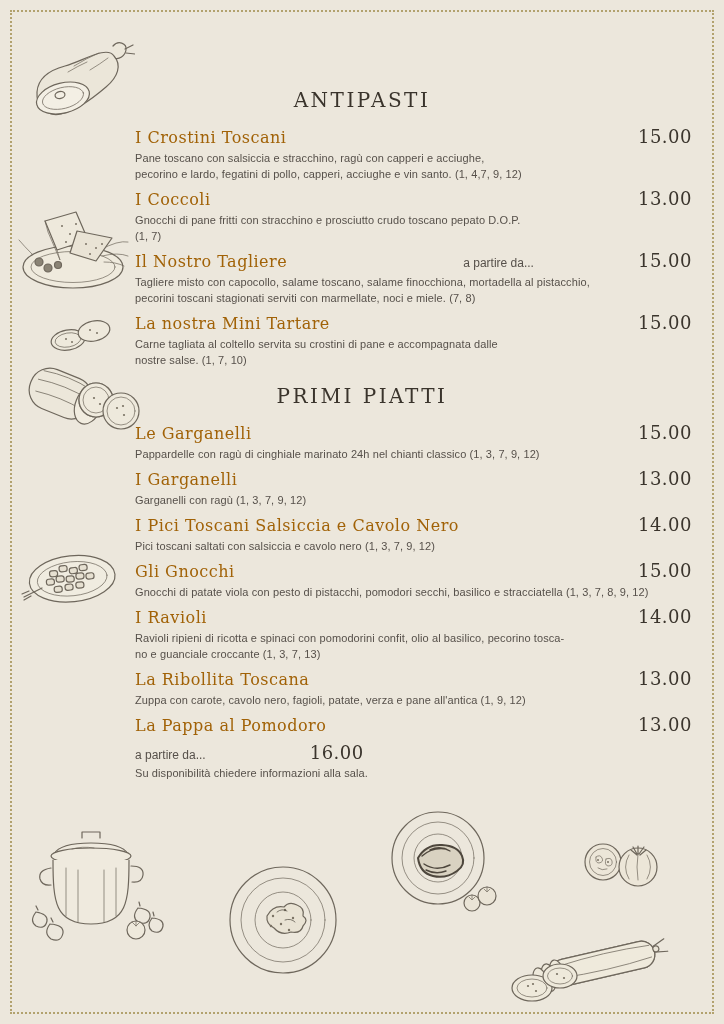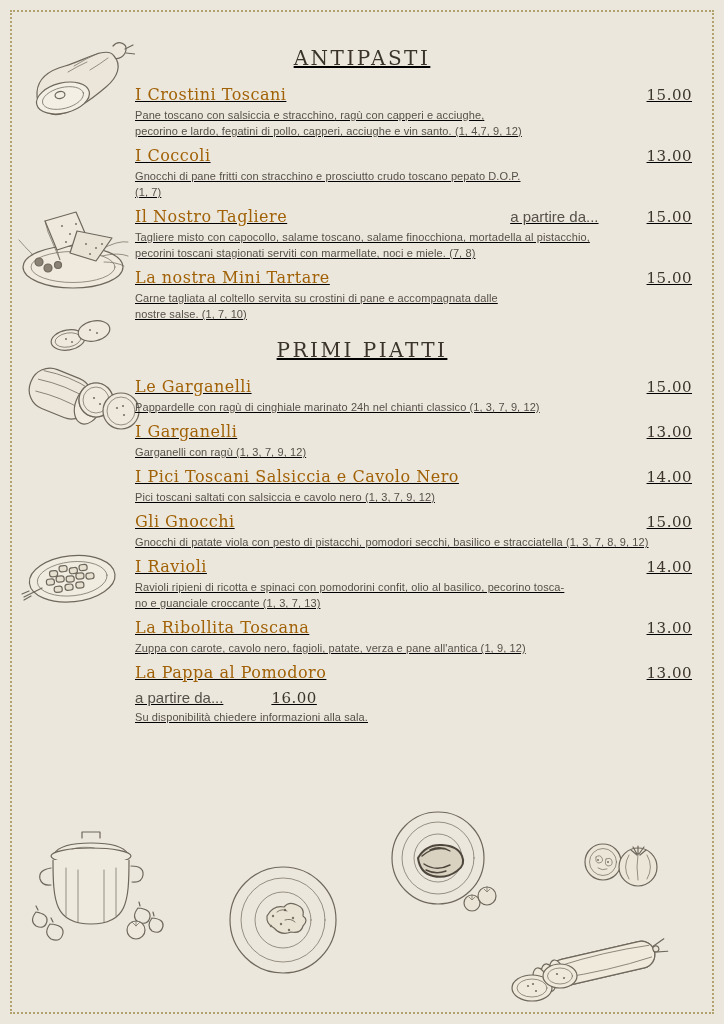--- a/index.html
+++ b/index.html
@@ -33,37 +33,37 @@
     position:relative; font-family:"DejaVu Serif", serif; font-size:7.5px; letter-spacing:1.2px;
     color:#2e2a25; font-weight:bold; margin-top:2px; white-space:nowrap;
   }
   .logo .logo-sub{
     position:relative; font-size:4px; letter-spacing:1.6px; color:#b7a877; margin-top:3px;
   }
   .logo .fleur{position:relative; margin-top:3px;}
   .logo .dot{position:absolute; left:50%; width:3px; height:3px; background:#4a443b; border-radius:50%; transform:translateX(-50%);}
   .logo .dot.top{top:2px;} .logo .dot.bottom{bottom:2px;}
   
-  .menu{position:absolute; inset:0; padding-top:44px; z-index:2;text-decoration:underline;}
+  .menu{position:absolute; inset:0; padding-top:86px; z-index:2;}
   .section-header{
     text-align:center; font-family:"DejaVu Serif", serif; font-size:20px;
     letter-spacing:2.5px; color:#3a342c; height:28px; line-height:28px;
     margin-bottom:12px;
   }
   .section-header.second{margin-top:14px;}
   .items{margin:0 32px 0 135px;}
   .item{margin-bottom:6px;}
   .item-head{display:flex; align-items:baseline;}
   .item-name{
     flex:1; font-family:"DejaVu Serif", serif; font-size:16px; line-height:21px;
     letter-spacing:.5px; color:#a16207;
   }
-  .item-note{font-size:15px; color:#56504a; margin-right:48px; white-space:nowrap;}
+  .item-note{font-size:12px; color:#56504a; margin-right:104px; white-space:nowrap;}
   .item-price{
-    font-family:"DejaVu Serif", serif; font-size:15px; letter-spacing:.5px; color:#3b352d;
+    font-family:"DejaVu Serif", serif; font-size:18px; letter-spacing:.5px; color:#3b352d;
     min-width:34px; text-align:right;
   }
   .item-desc{
     font-size:11px; line-height:16px; color:#56504a; margin-top:2px;
     white-space:pre-line; letter-spacing:.1px;
   }
   
   .ill{position:absolute; z-index:1;}
   svg.sketch{stroke:#6e675c; fill:none; stroke-width:1.2; stroke-linecap:round; stroke-linejoin:round;}
   svg.sketch .thin{stroke-width:.7;}

